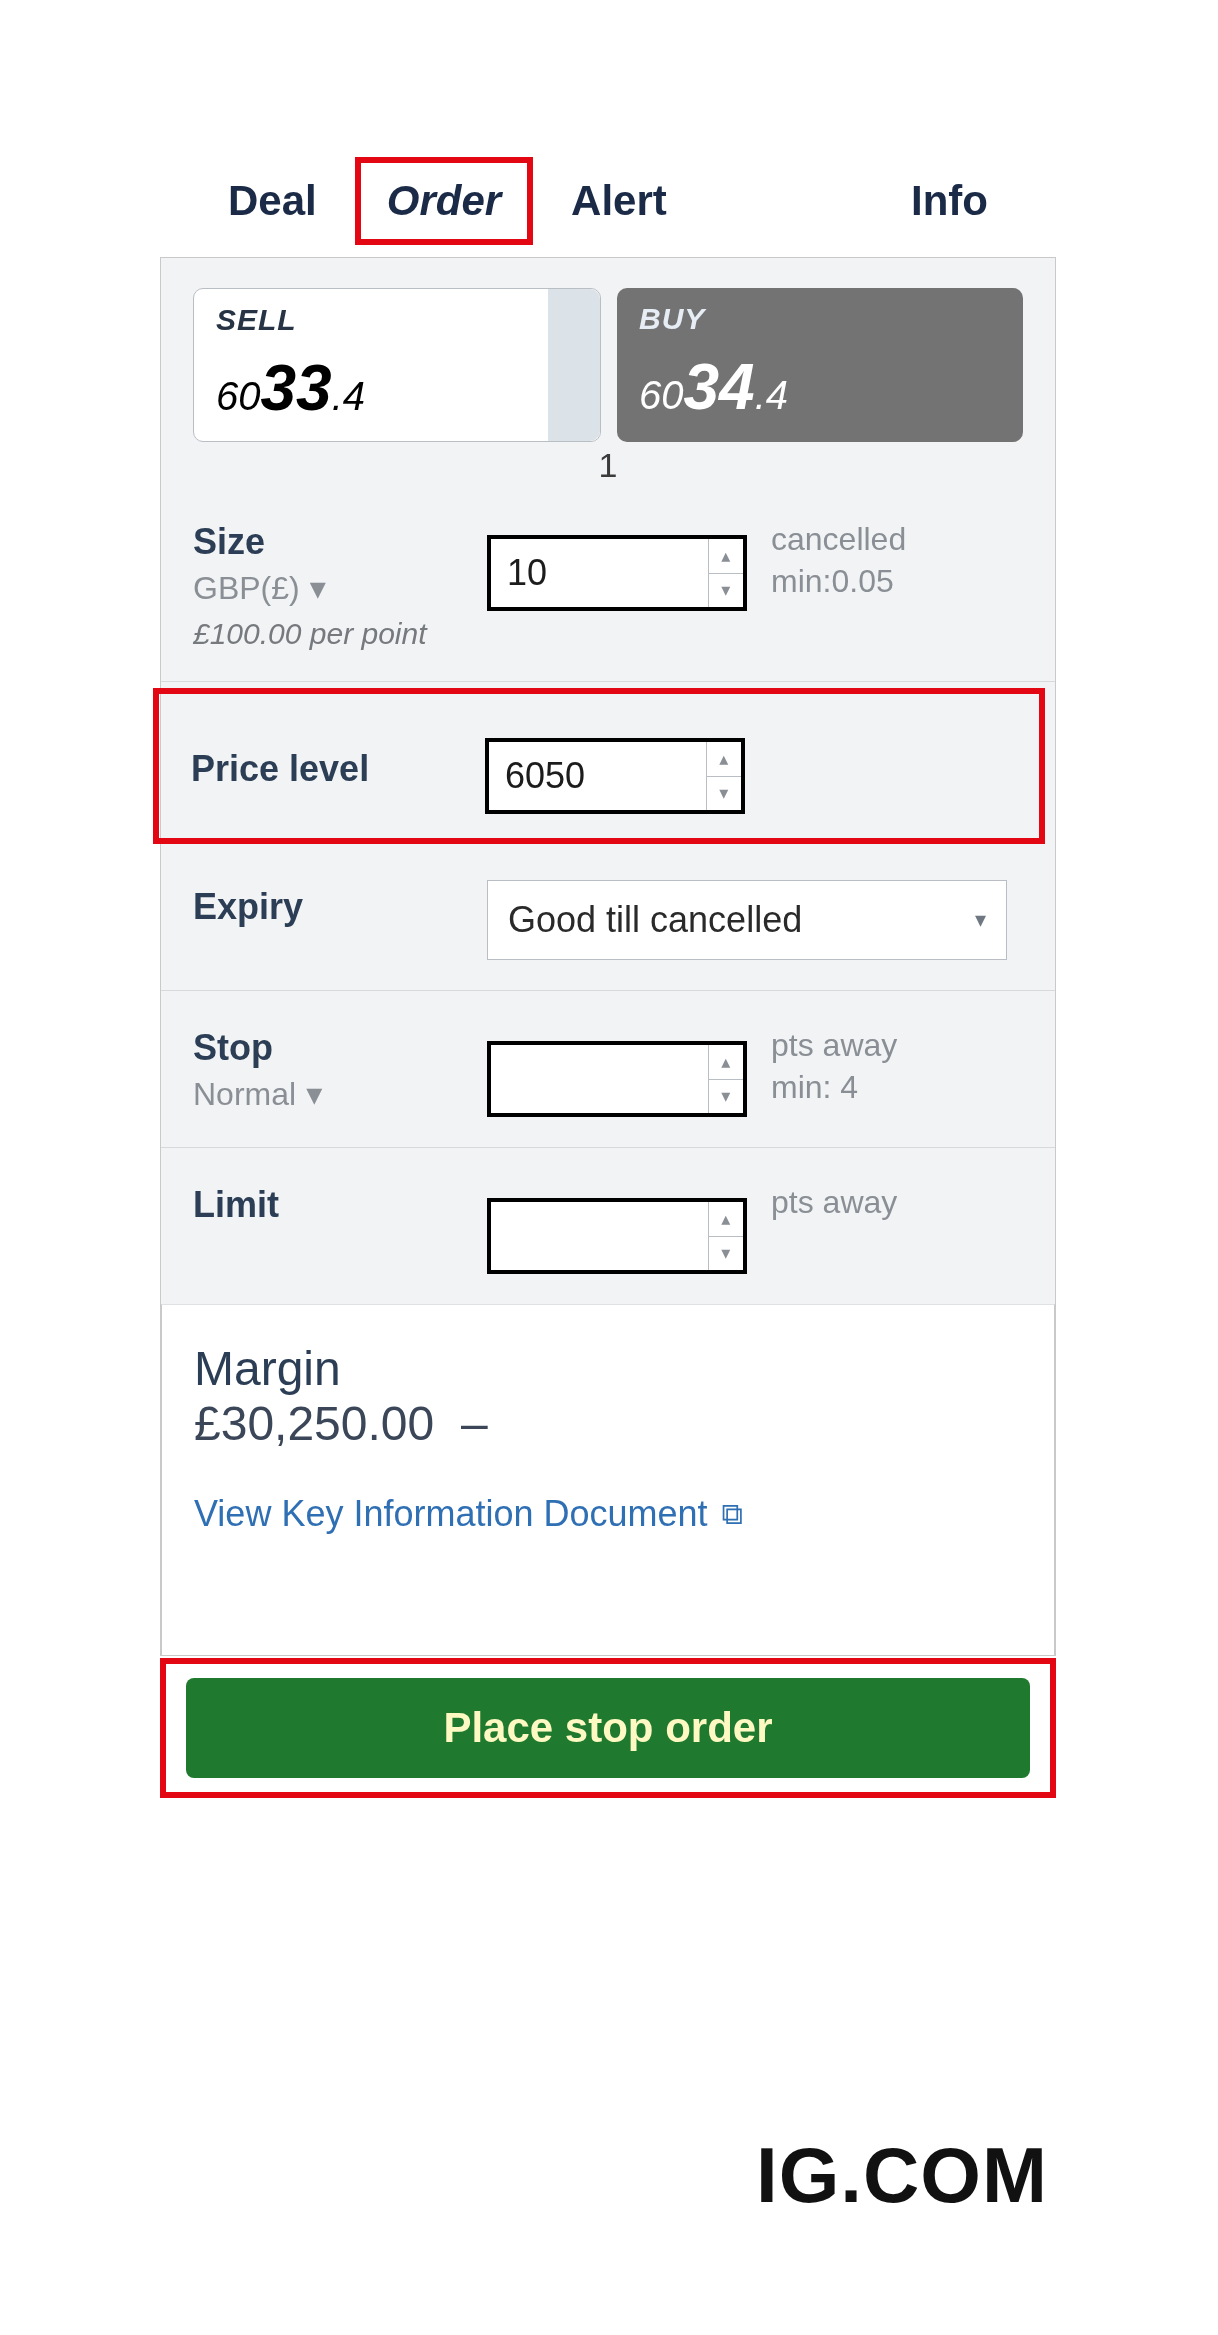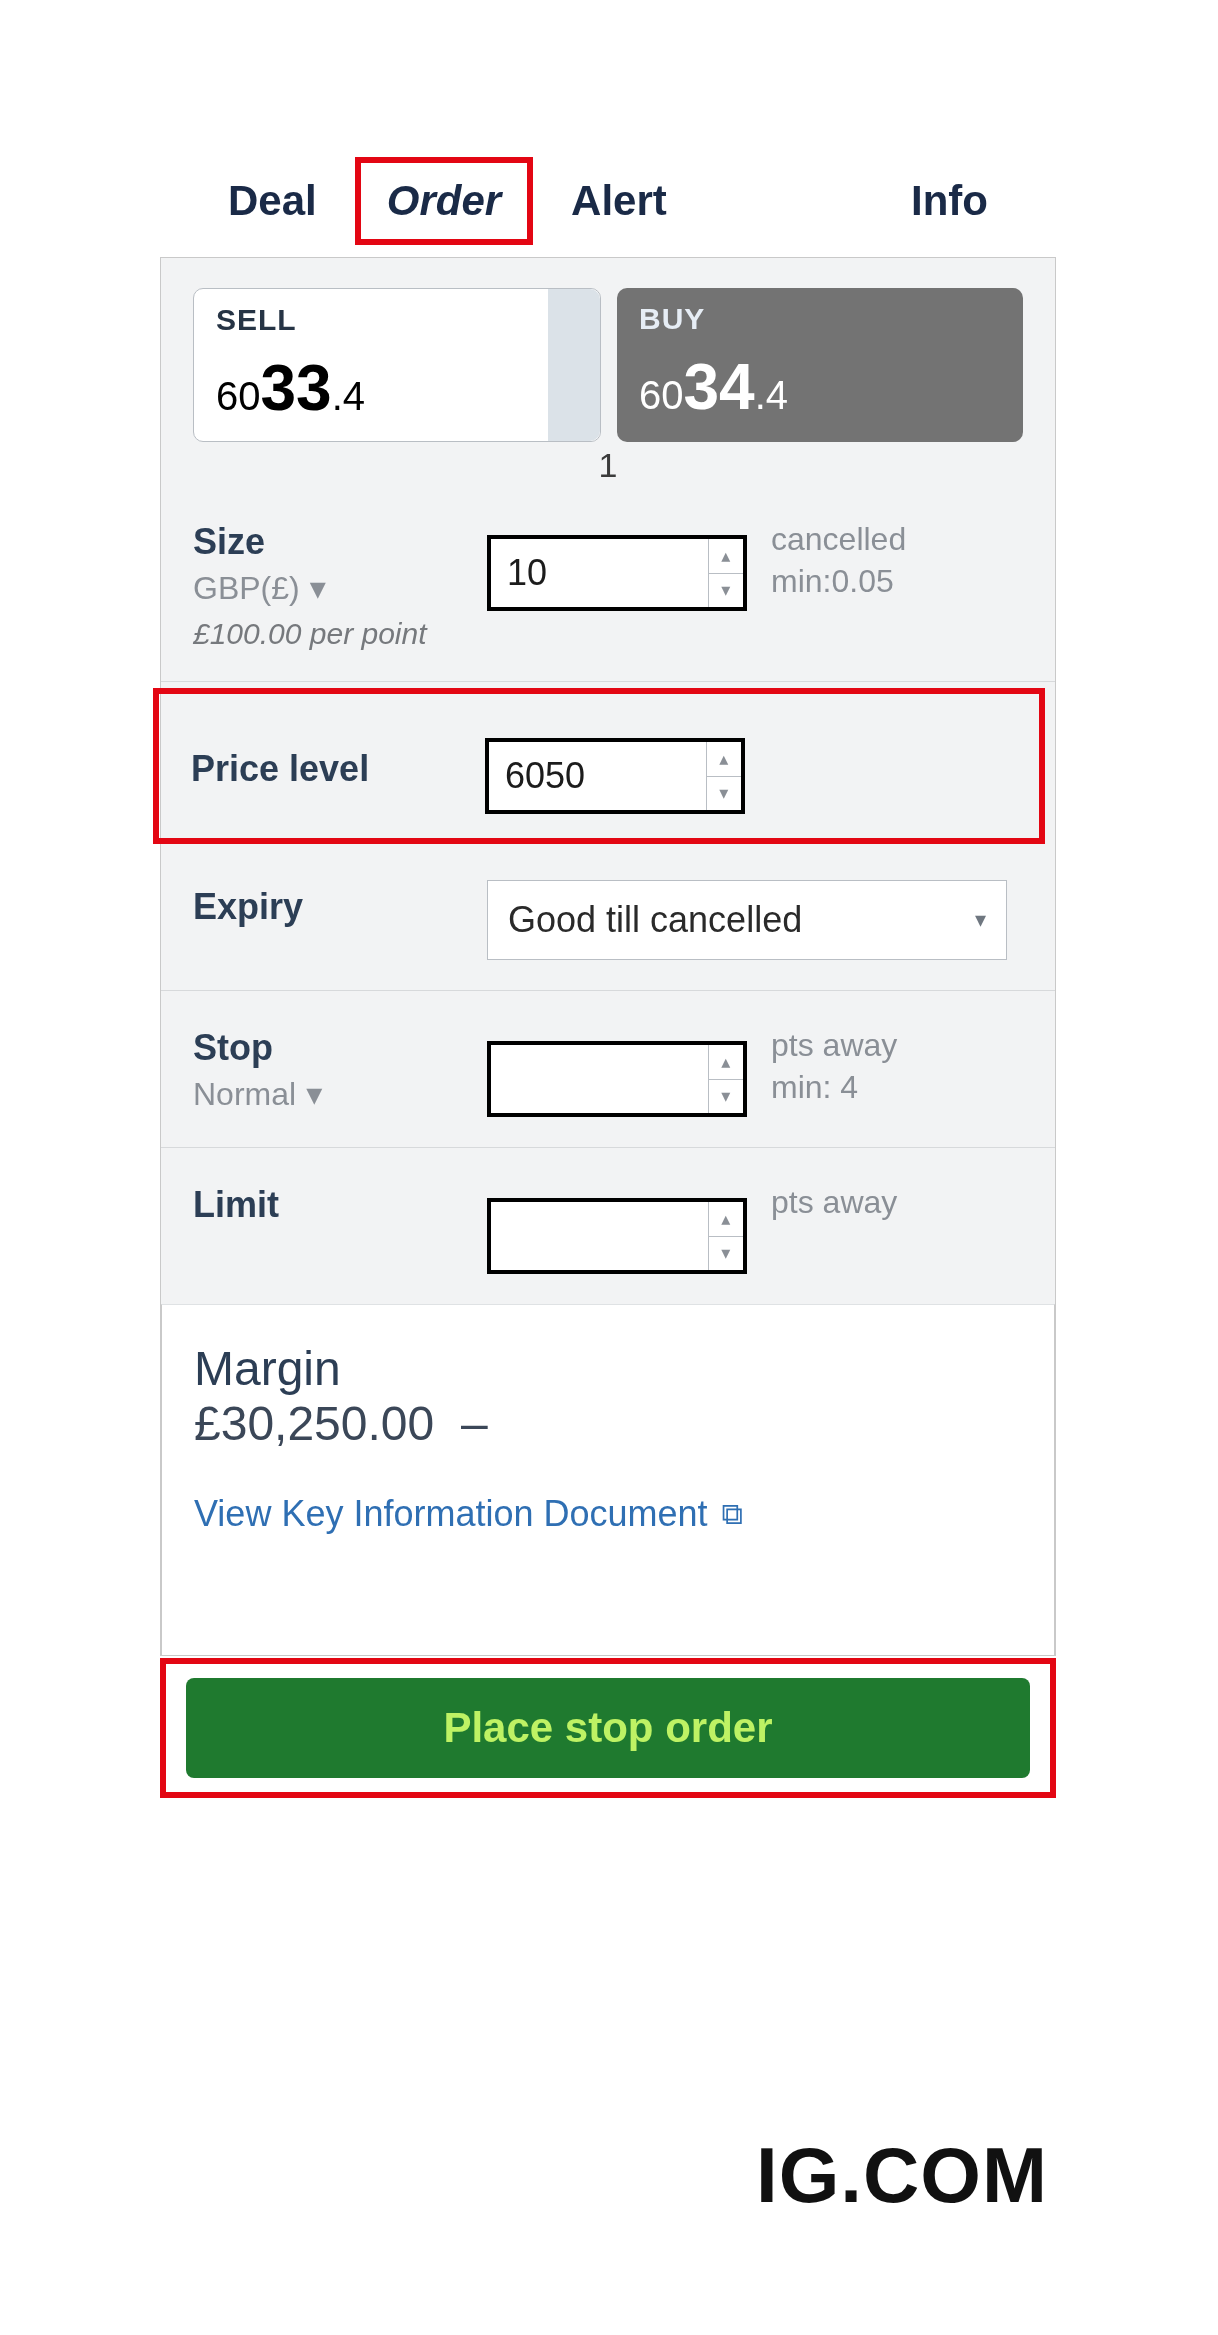--- a/index.html
+++ b/index.html
@@ -33,20 +33,21 @@
     .tab.order { border: 6px solid #e30613; padding: 14px 26px; font-style: italic; }
     .body-area {
       border: 1px solid #c9c9c9;
       background: #f2f3f4;
       border-bottom: none;
     }
     .prices {
       display: flex;
       gap: 16px;
       padding: 30px 32px 8px 32px;
+      font-style: italic;
     }
     .price-btn {
       flex: 1;
       border-radius: 10px;
       padding: 14px 22px 16px 22px;
       cursor: pointer;
       position: relative;
     }
     .price-btn.sell {
       background: #fff;
@@ -108,21 +109,21 @@
       padding: 36px 32px 120px 32px;
     }
     .margin-line{ display:flex; justify-content:flex-end; font-size:48px; color:#2c3e55;flex-direction:column;}
     .margin-line .val{ color:#3b4758;}
     .kid-link{ margin-top:42px; font-size:36px; color:#2f6fb3; display:flex; align-items:center; gap:14px; cursor:pointer;}
     .ext-icon{ font-size:30px; }
     .submit-wrap{
       border:6px solid #e30613; padding: 14px 20px; margin-top: 2px;
     }
     .submit-btn{
-      width:100%; background:#1f7a2f; color:#bef264; border:none; border-radius:8px;
+      width:100%; background:#1f7a2f; color:#fef9c3; border:none; border-radius:8px;
       font-size:42px; font-weight:600; padding:26px 0; cursor:pointer;
     }
     .brand{
       position:absolute; right:170px; top:2130px; font-size:78px; font-weight:900;
       letter-spacing:1px; color:#111;
     }
     .chev-down::before{ content:"▾"; }
     .chev-up::before{ content:"▴"; }
   </style>
 </head>

